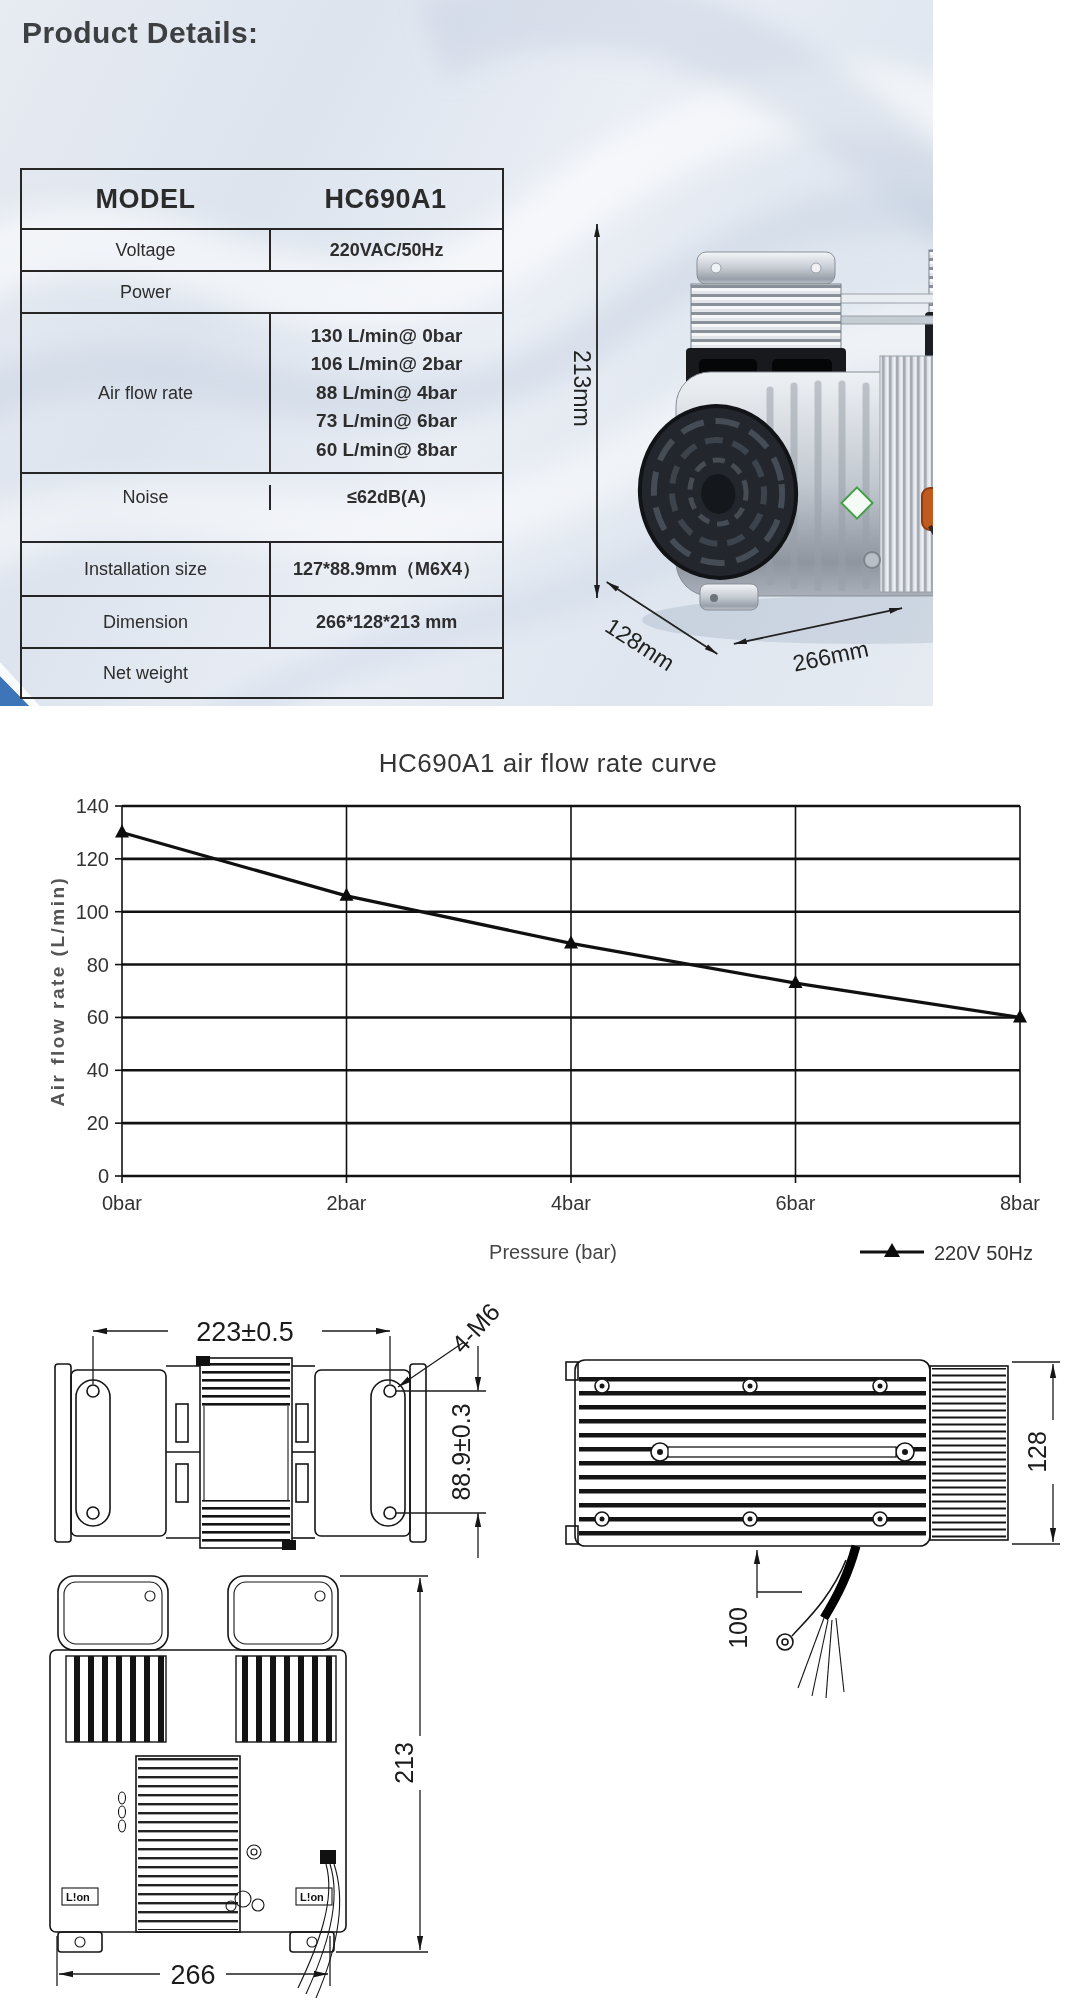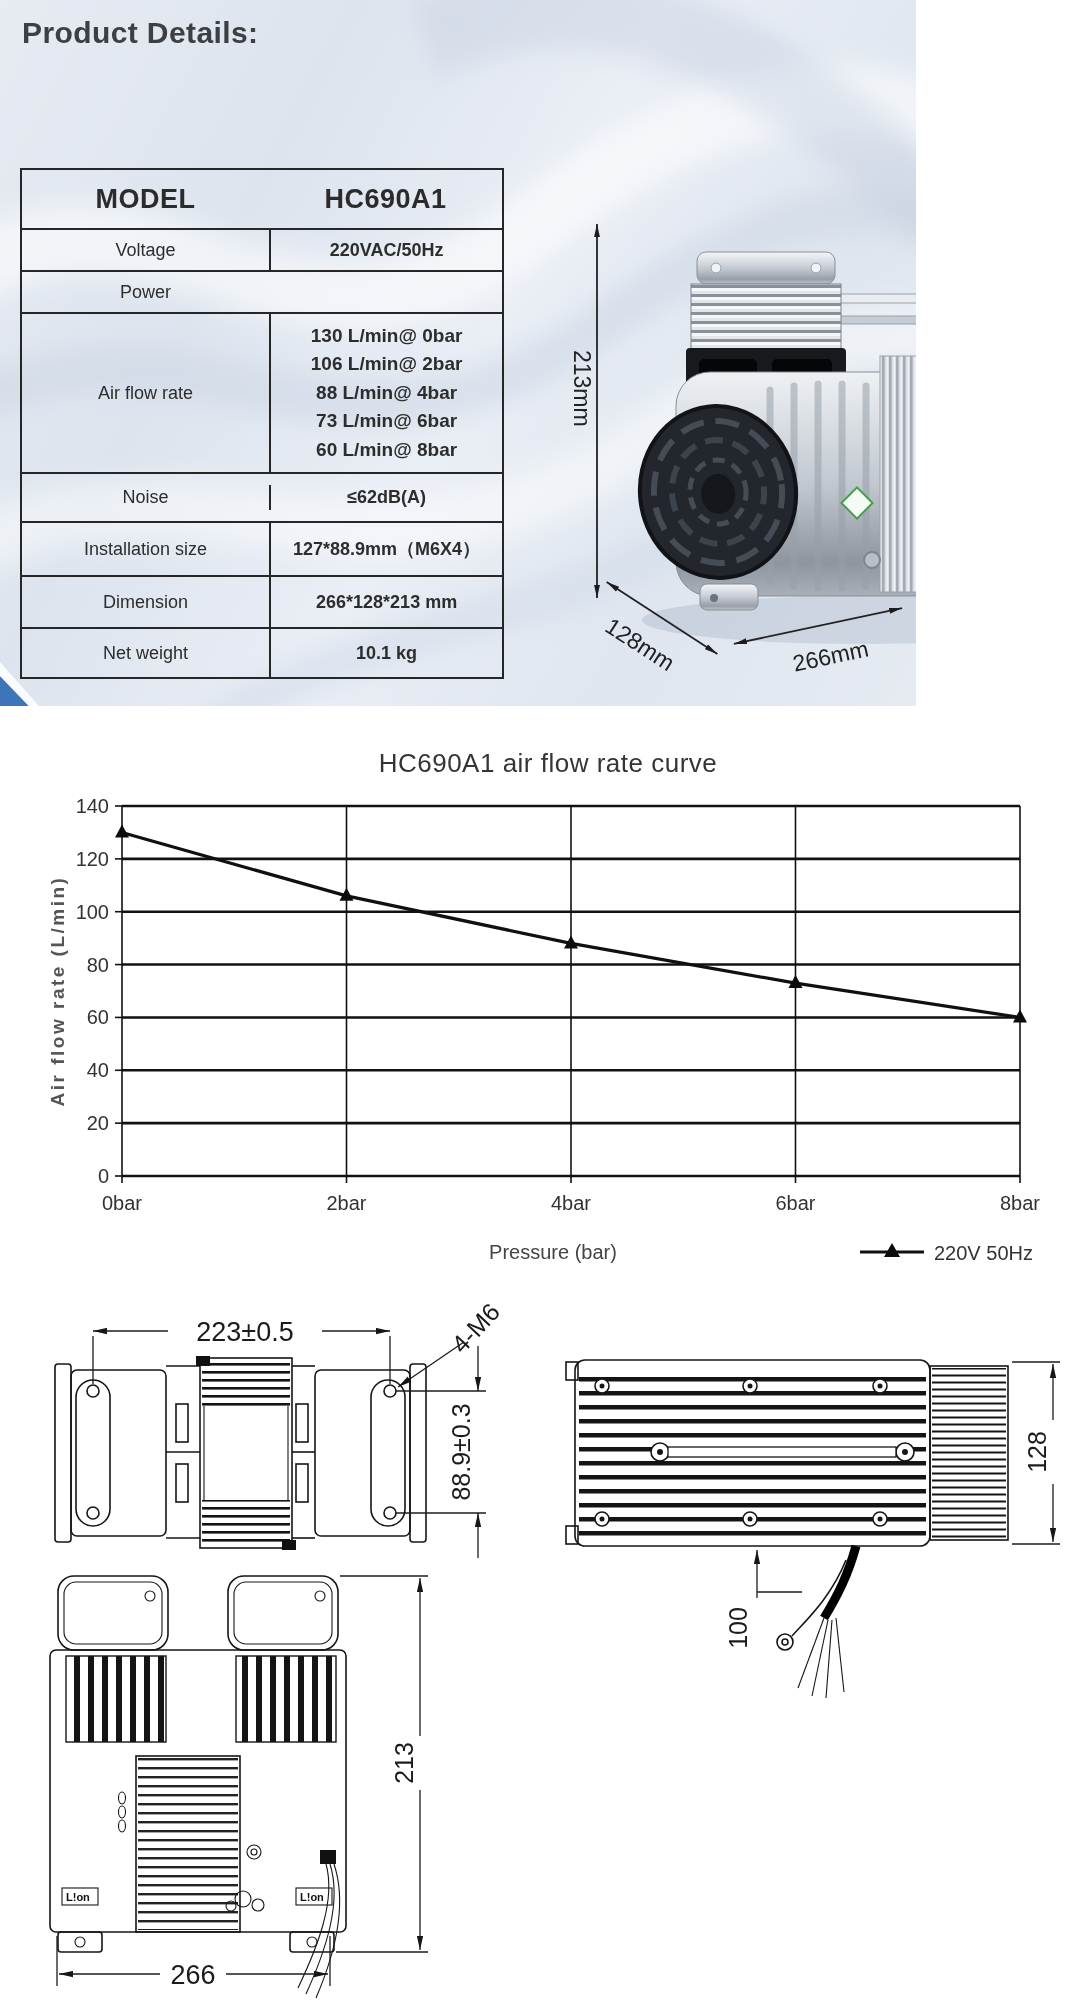--- a/index.html
+++ b/index.html
@@ -2,41 +2,41 @@
 <html><head>
 <meta charset="utf-8">
 <style>
   html,body{margin:0;padding:0;}
   body{width:1080px;height:2010px;position:relative;background:#ffffff;
        font-family:"Liberation Sans",sans-serif;overflow:hidden;}
 
   
   .section1{position:absolute;left:0;top:0;width:916px;height:706px;
     background:linear-gradient(118deg,#e7ebf2 0%,#dde4ee 28%,#eaeef5 52%,#dfe6ef 76%,#e6ebf2 100%);
-    overflow:hidden;}
+    overflow:hidden;padding-left:17px;}
   .bgw{position:absolute;left:0;top:0;width:100%;height:100%;}
   .page-title{position:absolute;left:22px;top:16px;margin:0;
     font-size:30px;font-weight:600;color:#3d3f42;letter-spacing:.4px;}
 
   
   .spec-table{position:absolute;left:20px;top:168px;width:484px;
     border:2.5px solid #262626;box-sizing:border-box;}
   .trow{display:flex;border-top:2px solid #262626;}
   .trow:first-child{border-top:none;}
   .cell{display:flex;align-items:center;justify-content:center;text-align:center;
     color:#2d2d2d;font-size:18px;box-sizing:border-box;padding:2px 4px;}
   .cell.lbl{width:51.5%;}
   .cell.val{flex:1;border-left:2px solid #262626;font-weight:bold;}
   .trow.header{height:58px;}
   .trow.header .cell{font-size:27px;font-weight:700;color:#2b2b2b;letter-spacing:.5px;}
   .trow.header .cell.val{border-left:none;}
   .r1,.r2{height:40px;}
   .r3{height:158px;}
   .r4{height:47px;align-items:center;}
-  .r5{height:52px;}
+  .r5{height:52px;margin-top:20px;}
   .r6{height:50px;}
   .r7{height:48px;}
   .pre{white-space:pre-line;line-height:1.5;font-size:19px;}
 
   .photo{position:absolute;left:540px;top:160px;width:540px;height:520px;}
 
   
   #chart{position:absolute;left:0;top:720px;width:1080px;height:570px;background:#fff;}
   .chart-title{font-size:26px;fill:#353535;letter-spacing:.5px;}
   .tick{font-size:20px;fill:#333;}
@@ -106,21 +106,20 @@
     <div class="trow r5">
       <div class="cell lbl">Installation size</div>
       <div class="cell val">127*88.9mm（M6X4）</div>
     </div>
     <div class="trow r6">
       <div class="cell lbl">Dimension</div>
       <div class="cell val">266*128*213 mm</div>
     </div>
     <div class="trow r7">
       <div class="cell lbl">Net weight</div>
-      <div class="cell val">10.1 kg</div>
     </div>
   </div>
 
   <svg class="photo" viewBox="540 160 540 520">
     <defs>
       <marker id="pArr" viewBox="0 0 12 6" markerWidth="13" markerHeight="7" refX="12" refY="3" orient="auto" markerUnits="userSpaceOnUse">
         <path d="M12,3 L0,0.3 L0,5.7 Z" fill="#1c1c1c"></path>
       </marker>
       <marker id="pArrS" viewBox="0 0 12 6" markerWidth="13" markerHeight="7" refX="12" refY="3" orient="auto-start-reverse" markerUnits="userSpaceOnUse">
         <path d="M12,3 L0,0.3 L0,5.7 Z" fill="#1c1c1c"></path>

